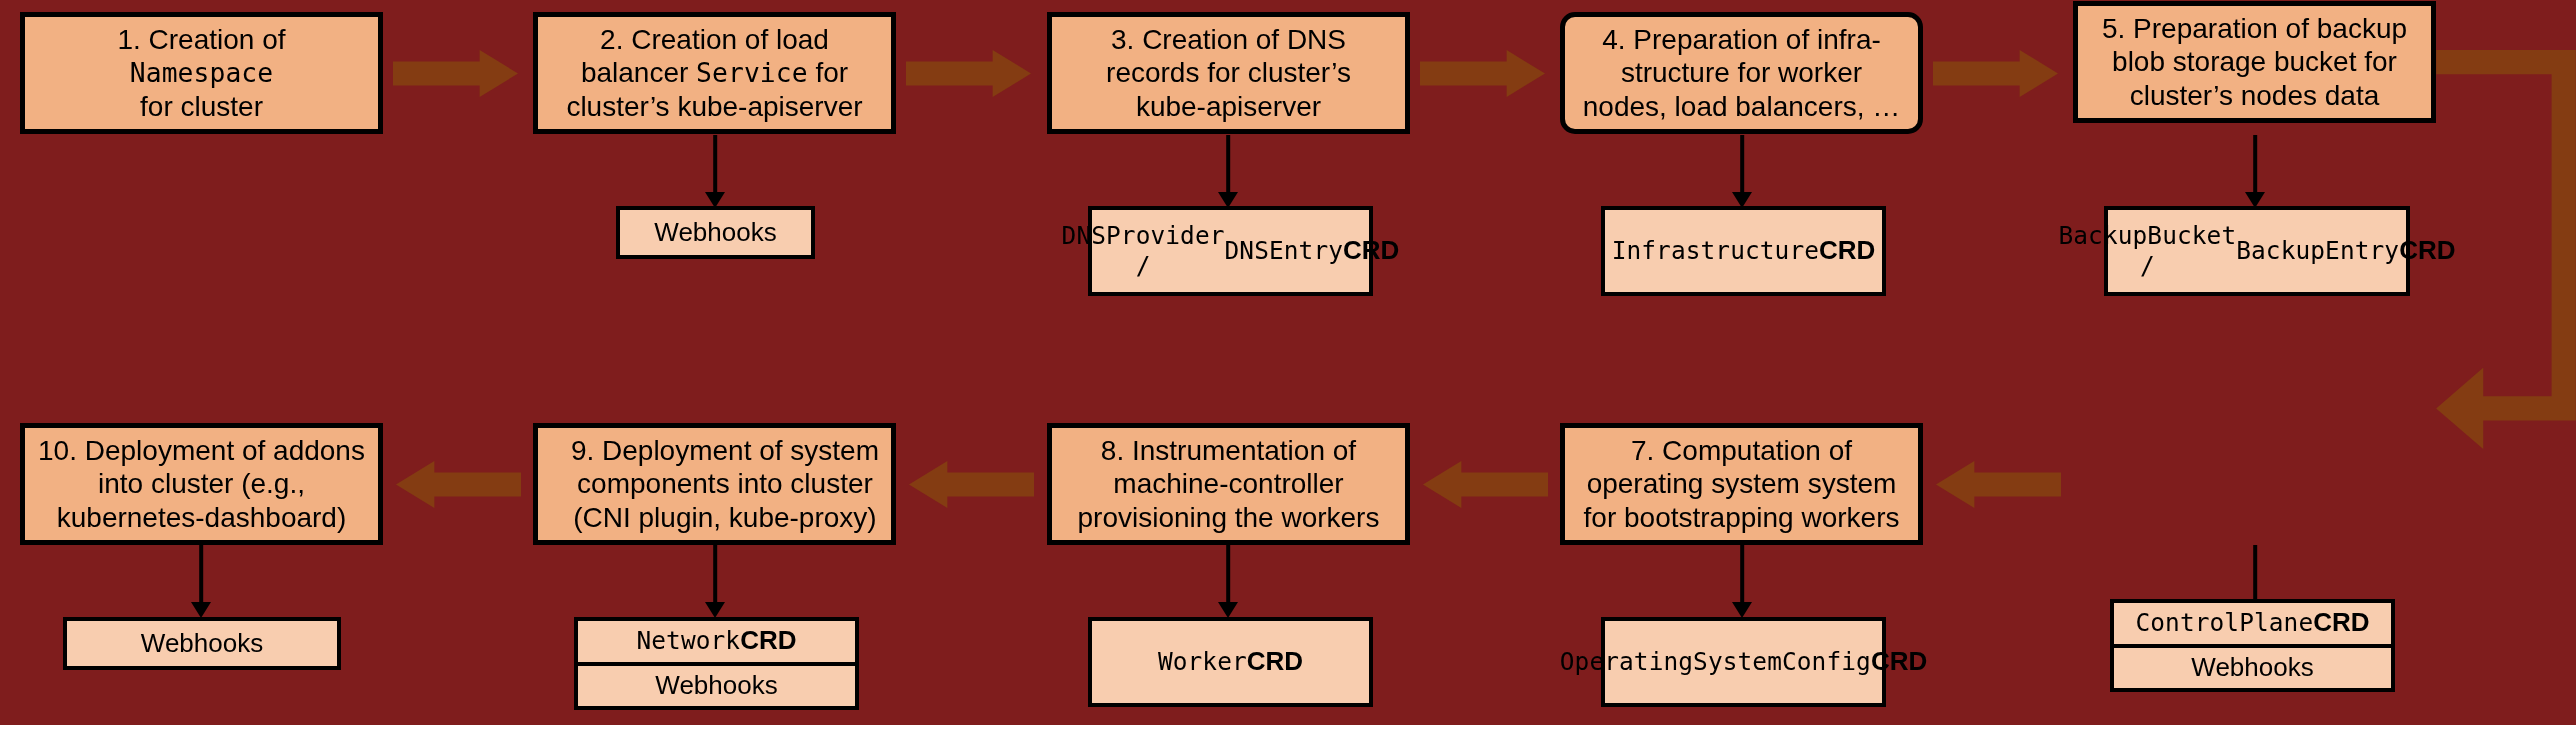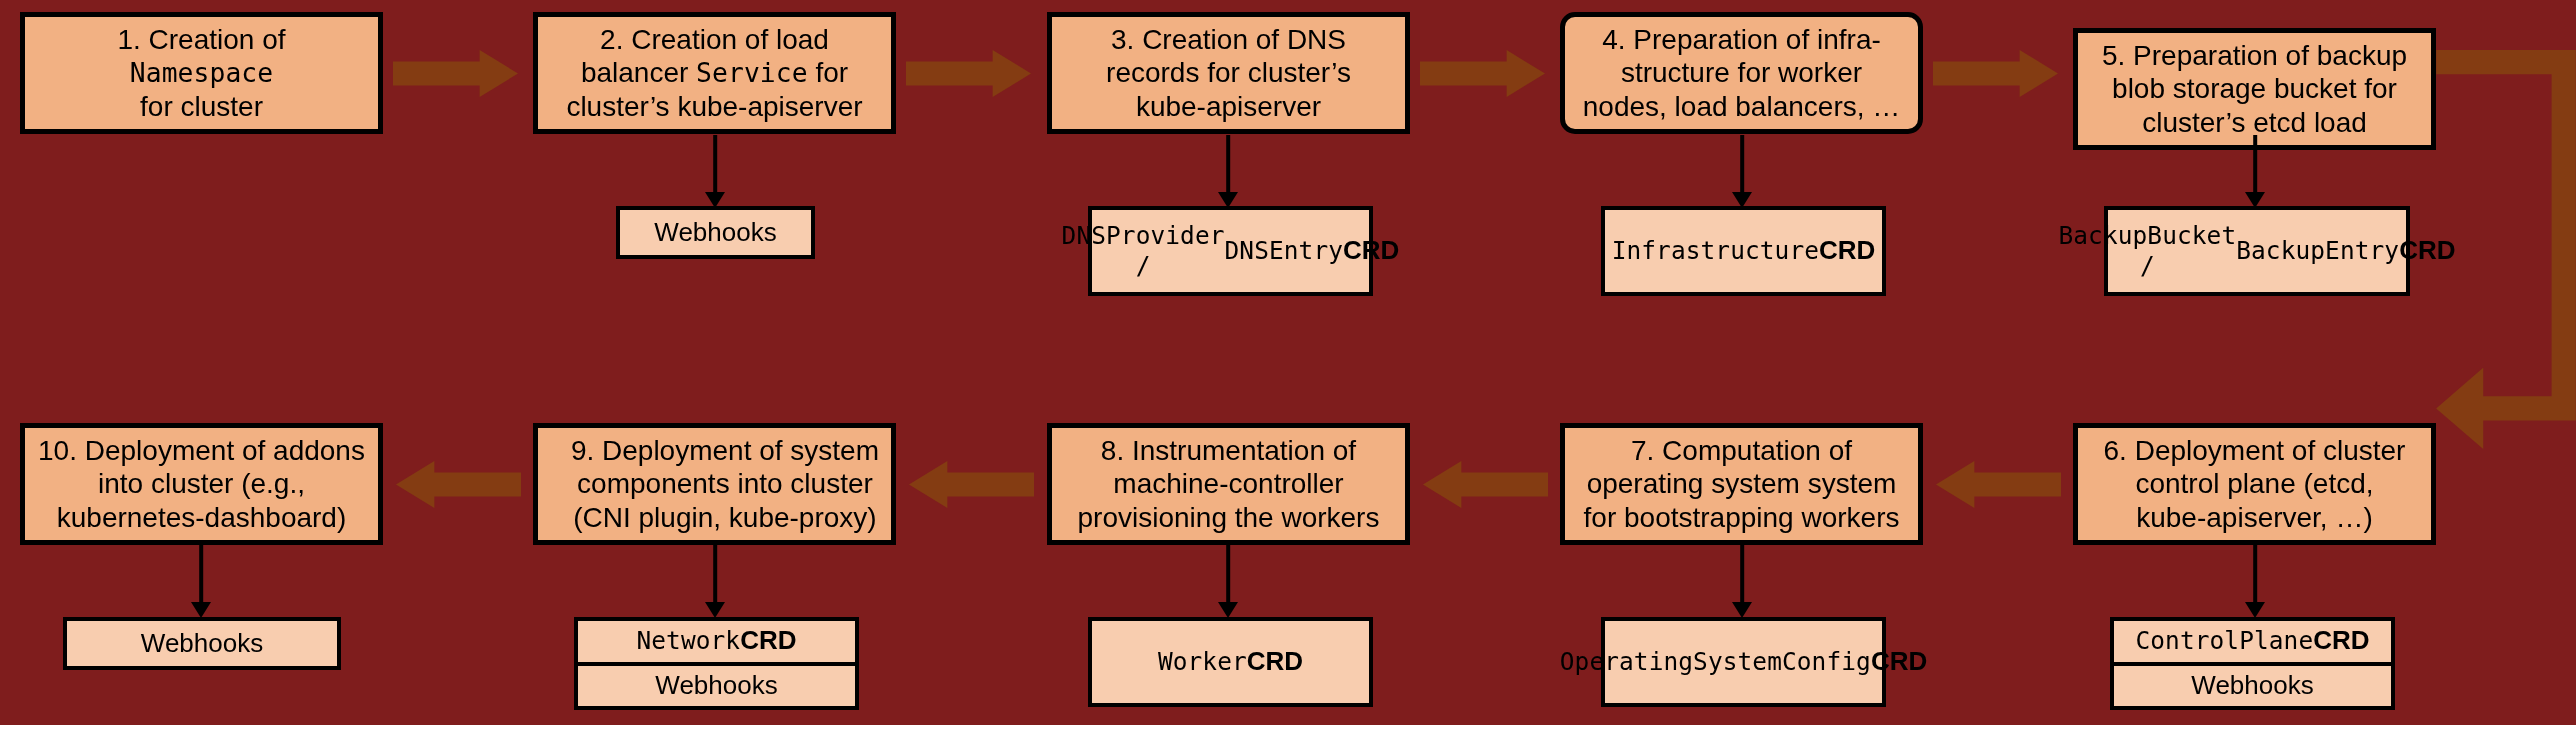--- a/index.html
+++ b/index.html
@@ -120,22 +120,22 @@
   </div>
 
   <div class="step-box" style="left:1047px; top:12px; width:363px; height:122px;">
     <span class="txt"><span>3. Creation of DNS</span><br><span>records for cluster’s</span><br><span>kube-apiserver</span></span>
   </div>
 
   <div class="step-box" style="left:1560px; top:12px; width:363px; height:122px;border-radius:15px;">
     <span class="txt"><span>4. Preparation of infra-</span><br><span>structure for worker</span><br><span>nodes, load balancers, …</span></span>
   </div>
 
-  <div class="step-box" style="left:2073px; top:28px; width:363px; height:122px;">
-    <span class="txt"><span>5. Preparation of backup</span><br><span>blob storage bucket for</span><br><span>cluster’s etcd load</span></span>
+  <div class="step-box" style="left:2073px; top:1px; width:363px; height:122px;">
+    <span class="txt"><span>5. Preparation of backup</span><br><span>blob storage bucket for</span><br><span>cluster’s nodes data</span></span>
   </div>
 
   <div class="connector" style="left:715px; top:135px;">
     <div class="shaft" style="height:57px;"></div>
     <div class="head" style="top:57px;"></div>
   </div>
   <div class="artifact-box" style="left:616px; top:206px; width:199px; height:53px;">
     <div class="artifact-row">
         <span>Webhooks</span>
       </div>
@@ -225,23 +225,20 @@
   </div>
 
   <div class="step-box" style="left:1047px; top:423px; width:363px; height:122px;">
     <span class="txt"><span>8. Instrumentation of</span><br><span>machine-controller</span><br><span>provisioning the workers</span></span>
   </div>
 
   <div class="step-box" style="left:1560px; top:423px; width:363px; height:122px;">
     <span class="txt"><span>7. Computation of</span><br><span>operating system system</span><br><span>for bootstrapping workers</span></span>
   </div>
 
-  <div class="step-box" style="left:2073px; top:423px; width:363px; height:122px;">
-    <span class="txt"><span>6. Deployment of cluster</span><br><span>control plane (etcd,</span><br><span>kube-apiserver, …)</span></span>
-  </div>
 
   <div class="connector" style="left:201px; top:545px;">
     <div class="shaft" style="height:57px;"></div>
     <div class="head" style="top:57px;"></div>
   </div>
   <div class="artifact-box" style="left:63px; top:617px; width:278px; height:53px;">
     <div class="artifact-row">
         <span>Webhooks</span>
       </div>
   </div>
@@ -282,21 +279,21 @@
         <br>
         <span class="mono">Config </span>
         <span class="bold">CRD</span>
       </div>
   </div>
 
   <div class="connector" style="left:2255px; top:545px;">
     <div class="shaft" style="height:57px;"></div>
     <div class="head" style="top:57px;"></div>
   </div>
-  <div class="artifact-box" style="left:2110px; top:617px; width:285px; height:93px;">
+  <div class="artifact-box" style="left:2110px; top:599px; width:285px; height:93px;">
     <div class="artifact-row">
         <span class="mono">ControlPlane </span>
         <span class="bold">CRD</span>
       </div>
     <div class="artifact-row">
         <span>Webhooks</span>
       </div>
   </div>
 
   <div class="block-arrow" style="left:396px; top:461px;">

